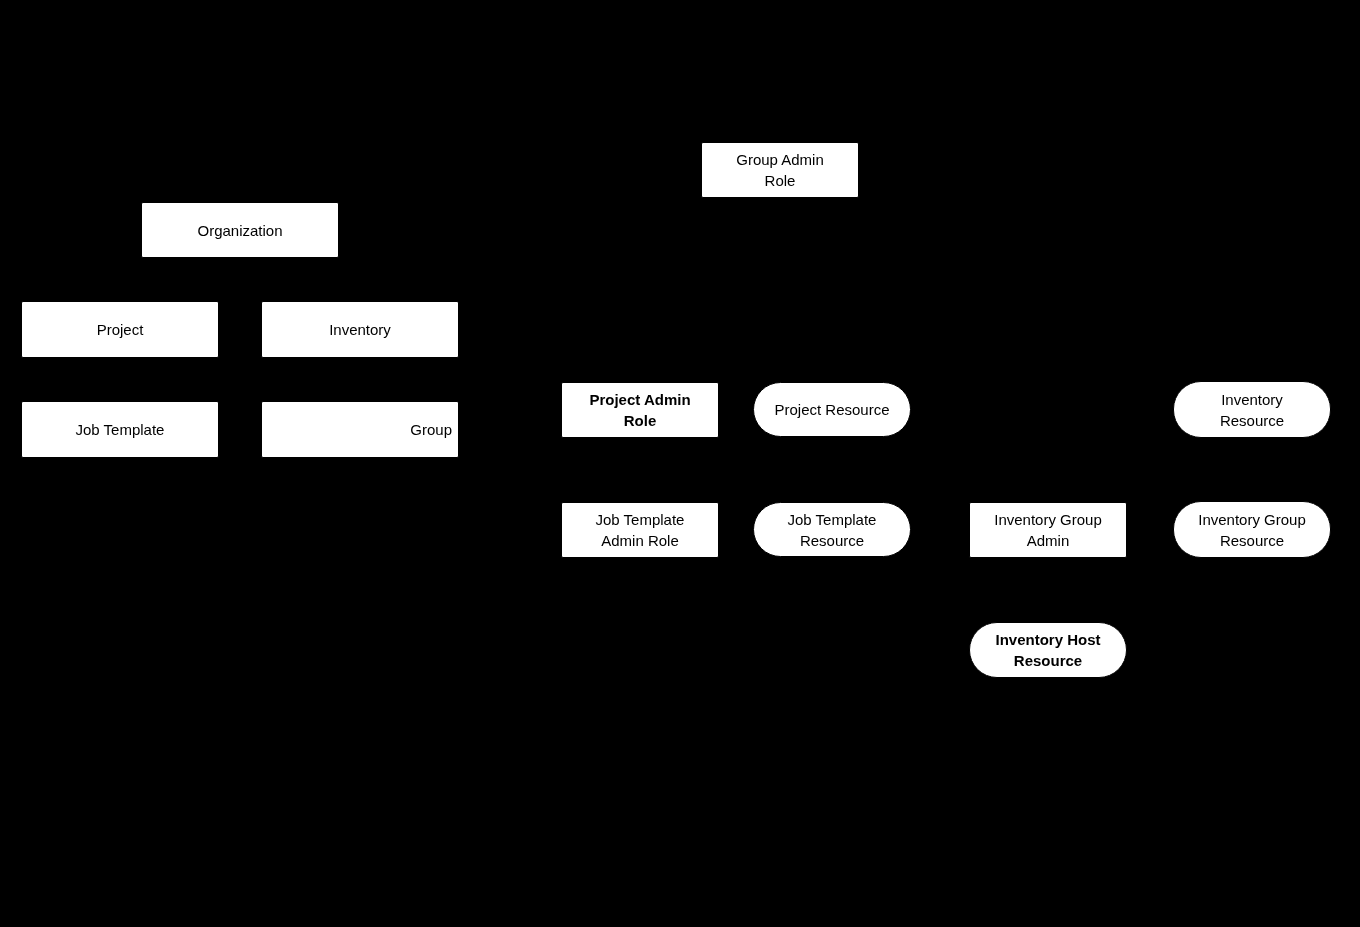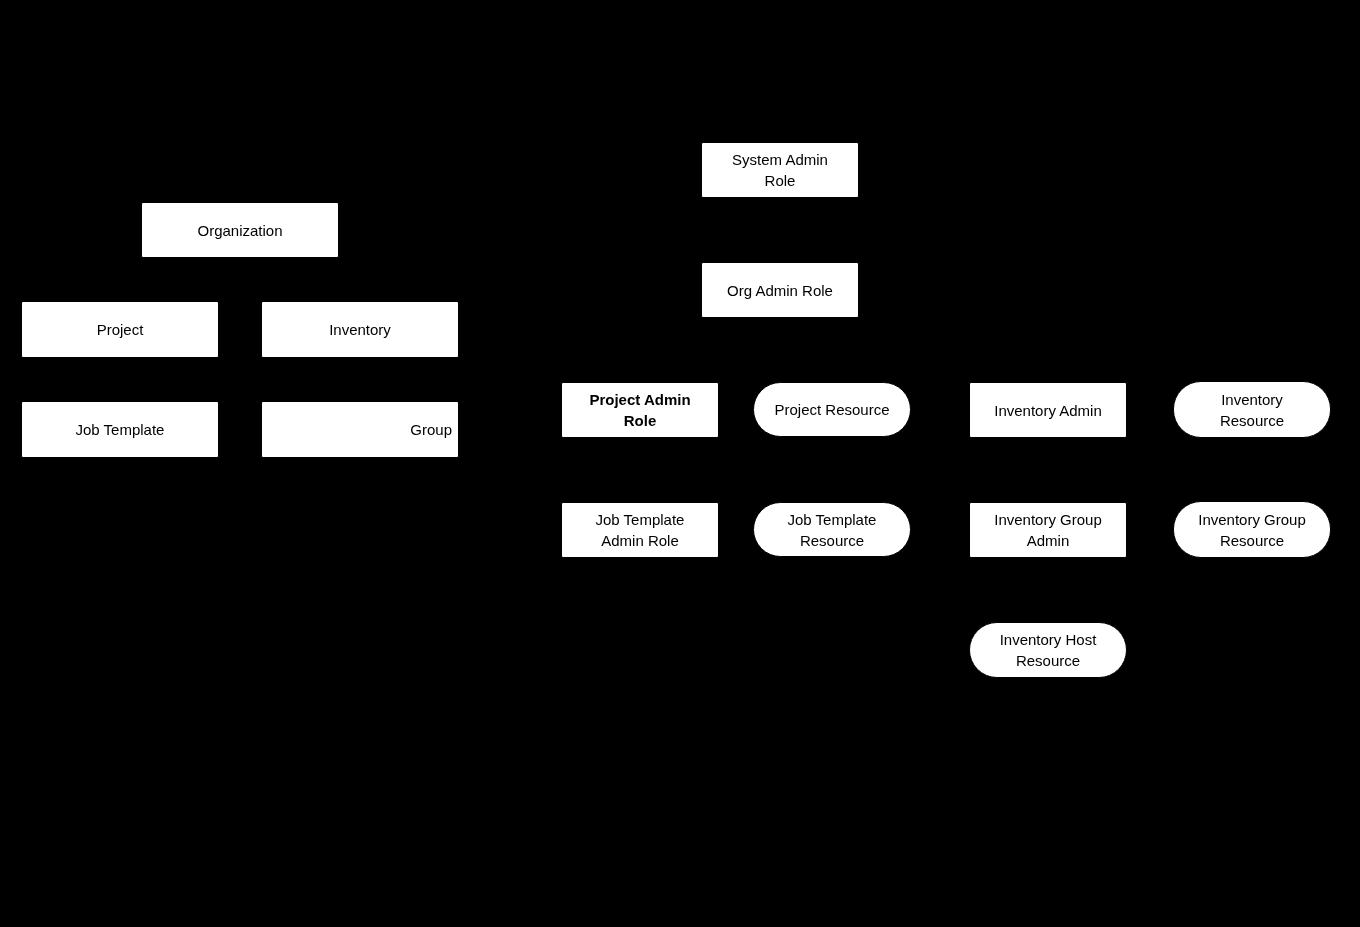--- a/index.html
+++ b/index.html
@@ -55,41 +55,35 @@
   <div class="node rect" style="left:21px; top:401px; width:198px; height:57px;">
     <span class="label">Job Template</span>
   </div>
 
   <div class="node rect" style="left:261px; top:401px; width:198px; height:57px;justify-content:flex-end;">
     <span class="label">Group</span>
   </div>
 
 
   <div class="node rect" style="left:701px; top:142px; width:158px; height:56px;">
-    <span class="label">System Admin
+    <span class="label">Group Admin
 Role</span>
   </div>
 
-  <div class="node rect" style="left:701px; top:262px; width:158px; height:56px;">
-    <span class="label">Org Admin Role</span>
-  </div>
 
 
   <div class="node rect" style="left:561px; top:382px; width:158px; height:56px;font-weight:bold;">
     <span class="label">Project Admin
 Role</span>
   </div>
 
   <div class="node pill" style="left:753px; top:382px; width:158px; height:55px;">
     <span class="label">Project Resource</span>
   </div>
 
-  <div class="node rect" style="left:969px; top:382px; width:158px; height:56px;">
-    <span class="label">Inventory Admin</span>
-  </div>
 
   <div class="node pill" style="left:1173px; top:381px; width:158px; height:57px;">
     <span class="label">Inventory
 Resource</span>
   </div>
 
   <div class="node rect" style="left:561px; top:502px; width:158px; height:56px;">
     <span class="label">Job Template
 Admin Role</span>
   </div>
@@ -102,18 +96,18 @@
   <div class="node rect" style="left:969px; top:502px; width:158px; height:56px;">
     <span class="label">Inventory Group
 Admin</span>
   </div>
 
   <div class="node pill" style="left:1173px; top:501px; width:158px; height:57px;">
     <span class="label">Inventory Group
 Resource</span>
   </div>
 
-  <div class="node pill" style="left:969px; top:622px; width:158px; height:56px;">
+  <div class="node pill" style="left:969px; top:622px; width:158px; height:56px;font-weight:bold;">
     <span class="label">Inventory Host
 Resource</span>
   </div>
 
 </div>
 
 </body></html>

